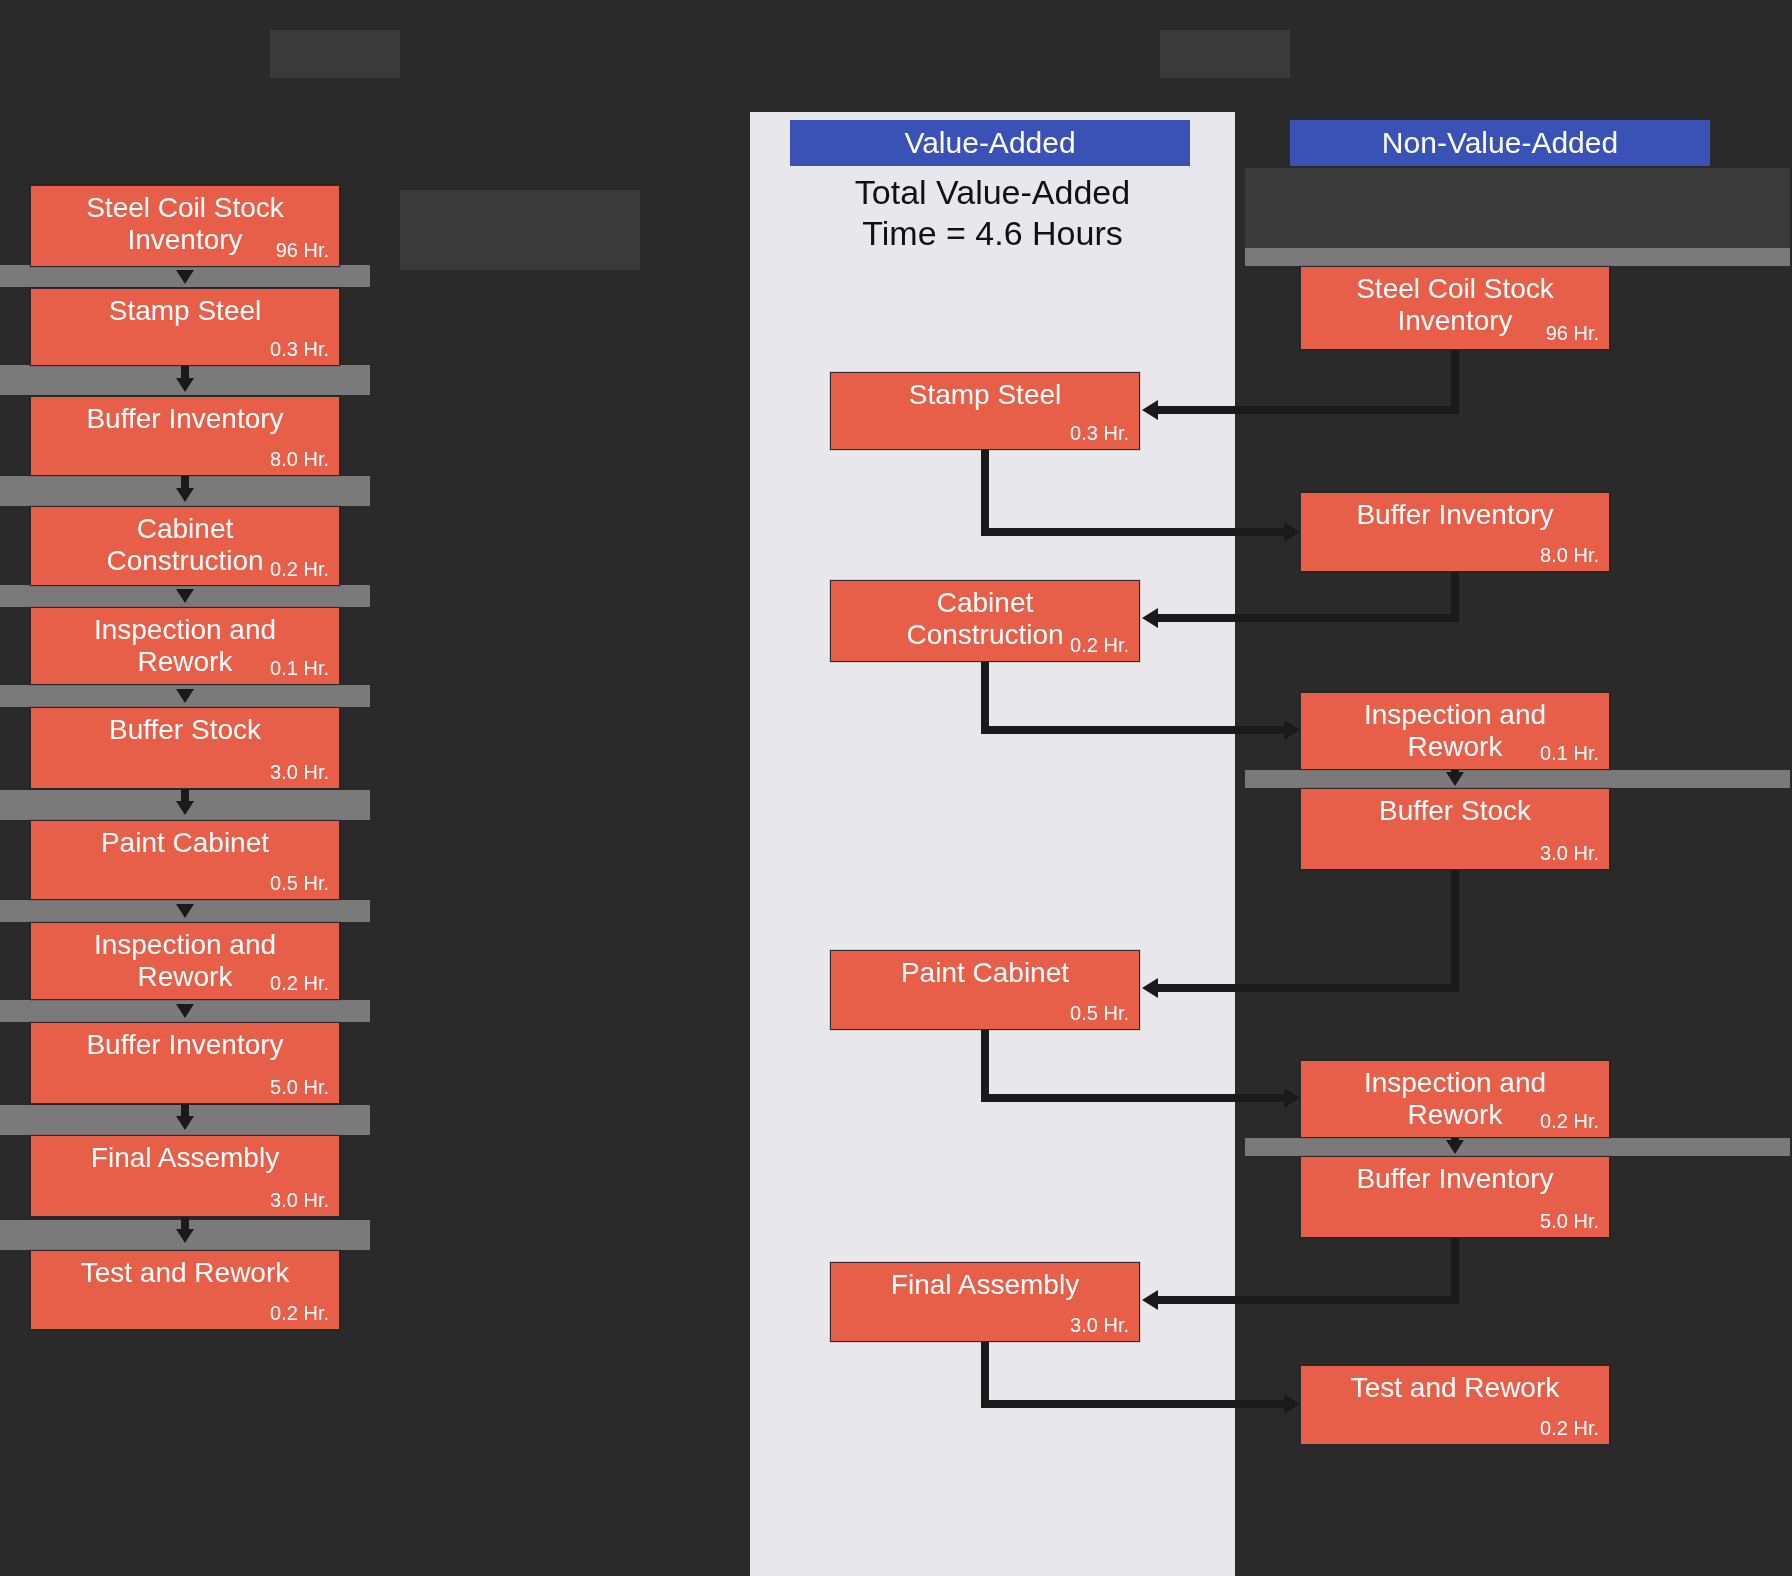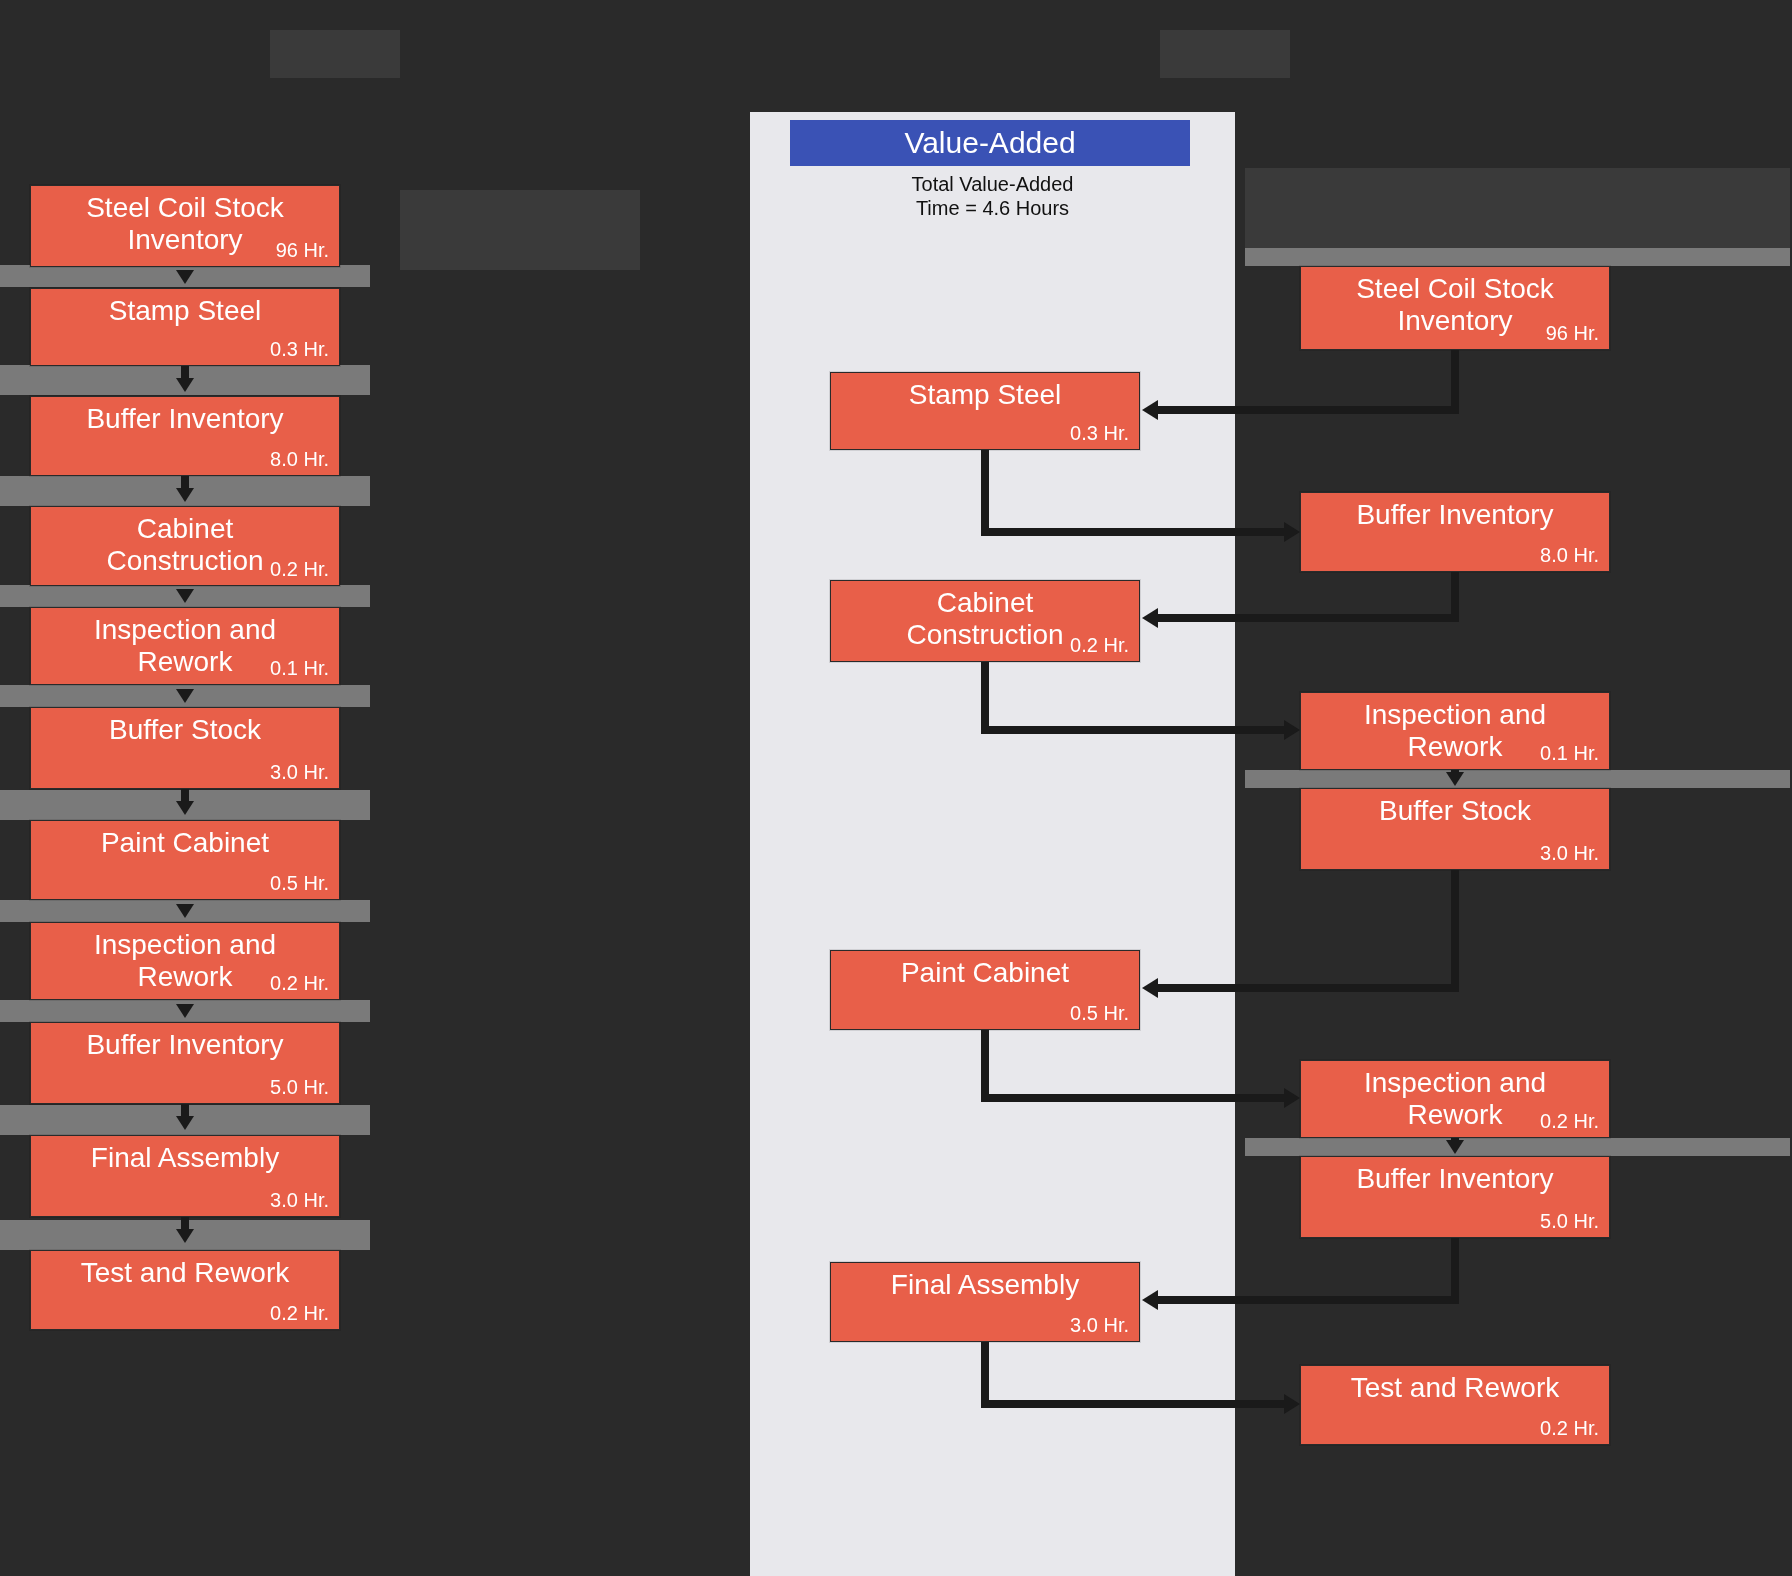--- a/index.html
+++ b/index.html
@@ -85,21 +85,21 @@
     text-align: center;
     padding: 6px 8px;
   }
   .va-panel {
     position: absolute;
     background: #e8e8ec;
   }
   .va-total {
     position: absolute;
     color: #111;
-    font-size: 20px;
+    font-size: 34px;
     text-align: center;
     width: 100%;
     line-height: 1.2;
   }
   .dark-redact {
     position: absolute;
     background: #3a3a3a;
   }
   .right-gray {
     position: absolute;
@@ -199,20 +199,23 @@
   <div class="va-panel" style="left:750px; top:112px; width:485px; height:1464px;">
     <div class="va-total" style="top:60px;">
       <span>Total Value-Added</span><br>
       <span>Time = 4.6 Hours</span>
     </div>
   </div>
 
   <div class="header-blue" style="left:790px; top:120px; width:400px;">
     <span>Value-Added</span>
   </div>
+  <div class="header-blue" style="left:1290px; top:120px; width:420px;">
+    <span>Non-Value-Added</span>
+  </div>
 
   <div class="dark-redact" style="left:1245px; top:168px; width:545px; height:80px;"></div>
 
   <div class="right-gray" style="left:1245px; top:248px; width:545px; height:18px;"></div>
   <div class="right-gray" style="left:1245px; top:770px; width:545px; height:18px;"></div>
   <div class="right-gray" style="left:1245px; top:1138px; width:545px; height:18px;"></div>
 
   <div class="box" style="left:1300px; top:266px; width:310px; height:84px;">
     <div class="title">Steel Coil Stock<br>Inventory</div>
     <div class="dur">96 Hr.</div>

